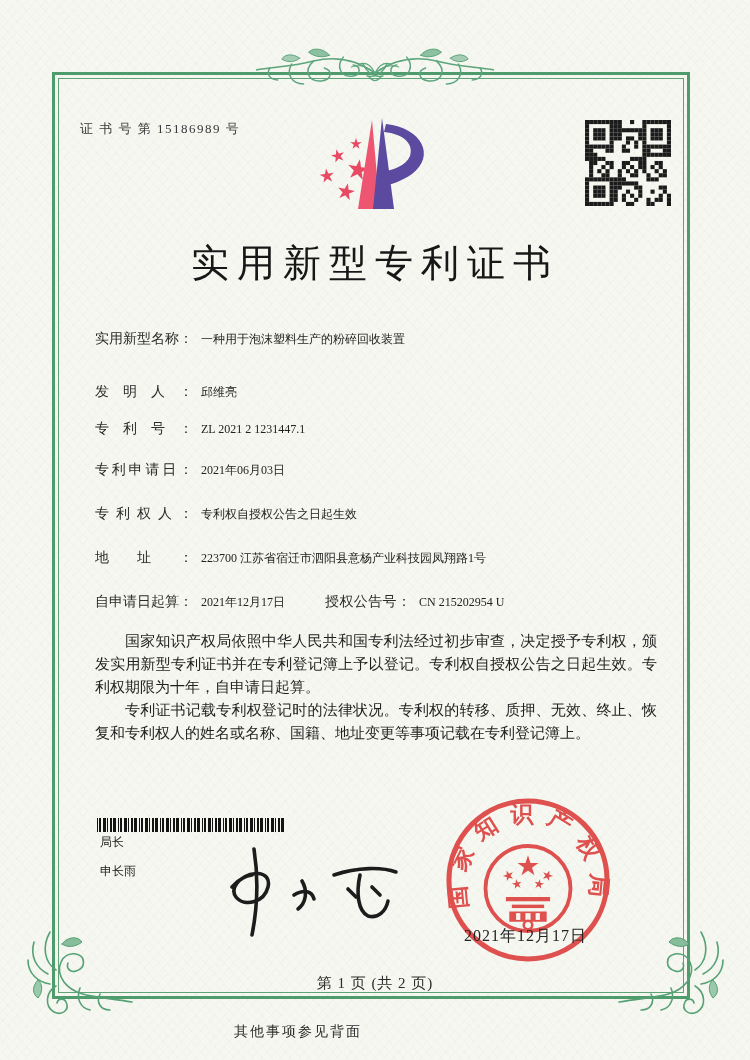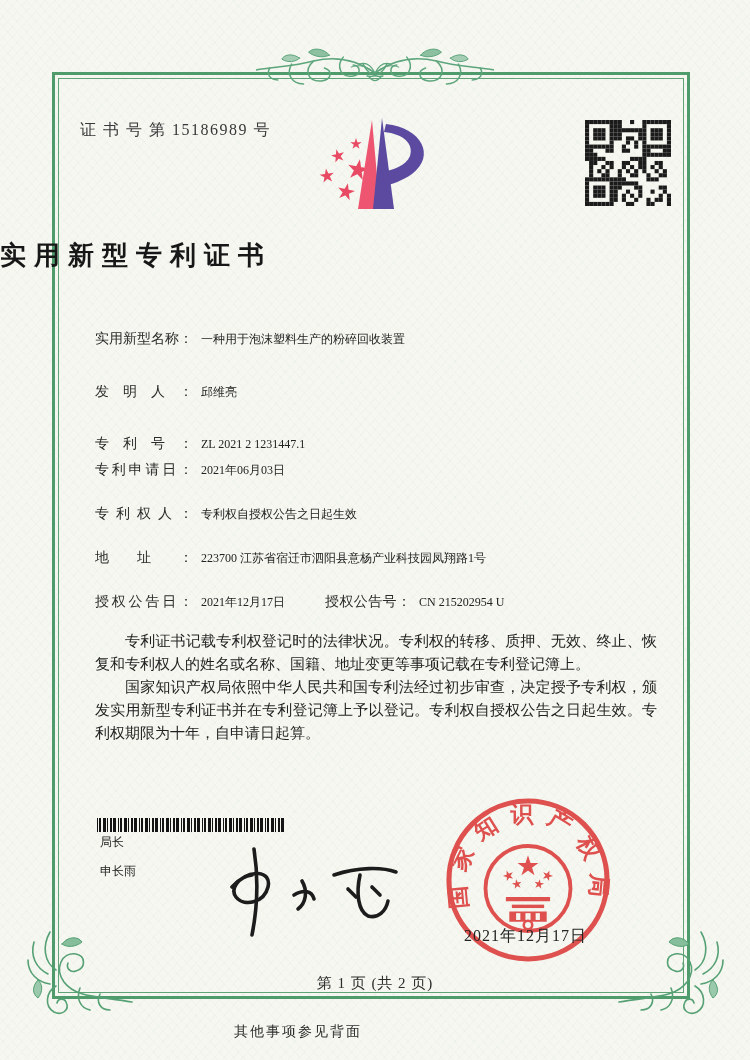--- a/index.html
+++ b/index.html
@@ -23,32 +23,32 @@
     position:absolute;left:52px;top:72px;width:638px;height:927px;
     border:3px solid #4f9b6b;
     box-sizing:border-box;
   }
   .frame::before{
     content:"";position:absolute;inset:3px;
     border:1px solid #5fa377;
   }
   .cert-no{
     position:absolute;left:80px;top:120px;
-    font-size:16px;letter-spacing:1.5px;color:#38383a;
+    font-size:13px;letter-spacing:1.5px;color:#38383a;
   }
   .logo{position:absolute;left:310px;top:114px;width:132px;height:106px;}
   .qr{position:absolute;left:585px;top:120px;width:86px;height:86px;}
   .title{
     position:absolute;left:0;top:238px;width:750px;
-    text-align:left;font-size:26px;font-weight:bold;
+    text-align:center;font-size:38px;font-weight:normal;
     letter-spacing:8px;color:#171717;
   }
   .fields{position:absolute;left:95px;top:326px;width:560px;}
   .frow{position:absolute;left:0;font-size:16px;color:#262626;white-space:nowrap;}
-  .frow.r1{top:3px;}  .frow.r2{top:56px;} .frow.r3{top:108px;}
+  .frow.r1{top:3px;}  .frow.r2{top:56px;} .frow.r3{top:93px;}
   .frow.r4{top:134px;}.frow.r5{top:178px;}.frow.r6{top:222px;}
   .frow.r7{top:266px;}
   .flabel{
     display:inline-block;width:98px;
     font-size:14px;color:#2b2b2b;
     text-align:justify;text-align-last:justify;
     margin-right:8px;vertical-align:baseline;
   }
   .flabel.second{width:86px;margin-left:40px;}
   .fvalue{font-size:12px;color:#222;}
@@ -408,27 +408,27 @@
     <div class="frow r4">
       <span class="flabel">专利申请日：</span><span class="fvalue">2021年06月03日</span>
     </div>
     <div class="frow r5">
       <span class="flabel">专利权人：</span><span class="fvalue">专利权自授权公告之日起生效</span>
     </div>
     <div class="frow r6">
       <span class="flabel">地址：</span><span class="fvalue">223700 江苏省宿迁市泗阳县意杨产业科技园凤翔路1号</span>
     </div>
     <div class="frow r7">
-      <span class="flabel">授权公告日：</span><span class="fvalue">2021年12月17日</span><span class="flabel second">授权公告号：</span><span class="fvalue">CN 215202954 U</span>
+      <span class="flabel">自申请日起算：</span><span class="fvalue">2021年12月17日</span><span class="flabel second">授权公告号：</span><span class="fvalue">CN 215202954 U</span>
     </div>
   </div>
 
   <div class="body-text">
+    <p>国家知识产权局依照中华人民共和国专利法经过初步审查，决定授予专利权，颁发实用新型专利证书并在专利登记簿上予以登记。专利权自授权公告之日起生效。专利权期限为十年，自申请日起算。</p>
     <p>专利证书记载专利权登记时的法律状况。专利权的转移、质押、无效、终止、恢复和专利权人的姓名或名称、国籍、地址变更等事项记载在专利登记簿上。</p>
-    <p>国家知识产权局依照中华人民共和国专利法经过初步审查，决定授予专利权，颁发实用新型专利证书并在专利登记簿上予以登记。专利权自授权公告之日起生效。专利权期限为十年，自申请日起算。</p>
   </div>
 
   <div class="barcode">
       <svg viewBox="0 0 190 14" width="190" height="14" fill="#141414">
         <rect x="0" y="0" width="1" height="14"></rect>
         <rect x="2" y="0" width="2" height="14"></rect>
         <rect x="6" y="0" width="3" height="14"></rect>
         <rect x="10" y="0" width="1" height="14"></rect>
         <rect x="13" y="0" width="2" height="14"></rect>
         <rect x="16" y="0" width="3" height="14"></rect>

